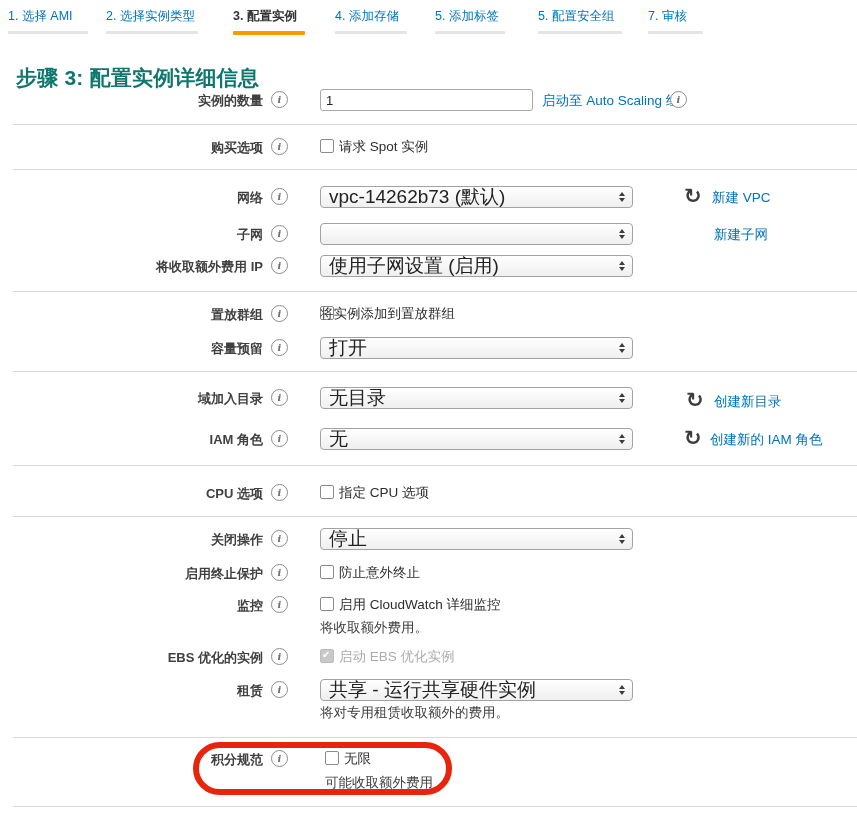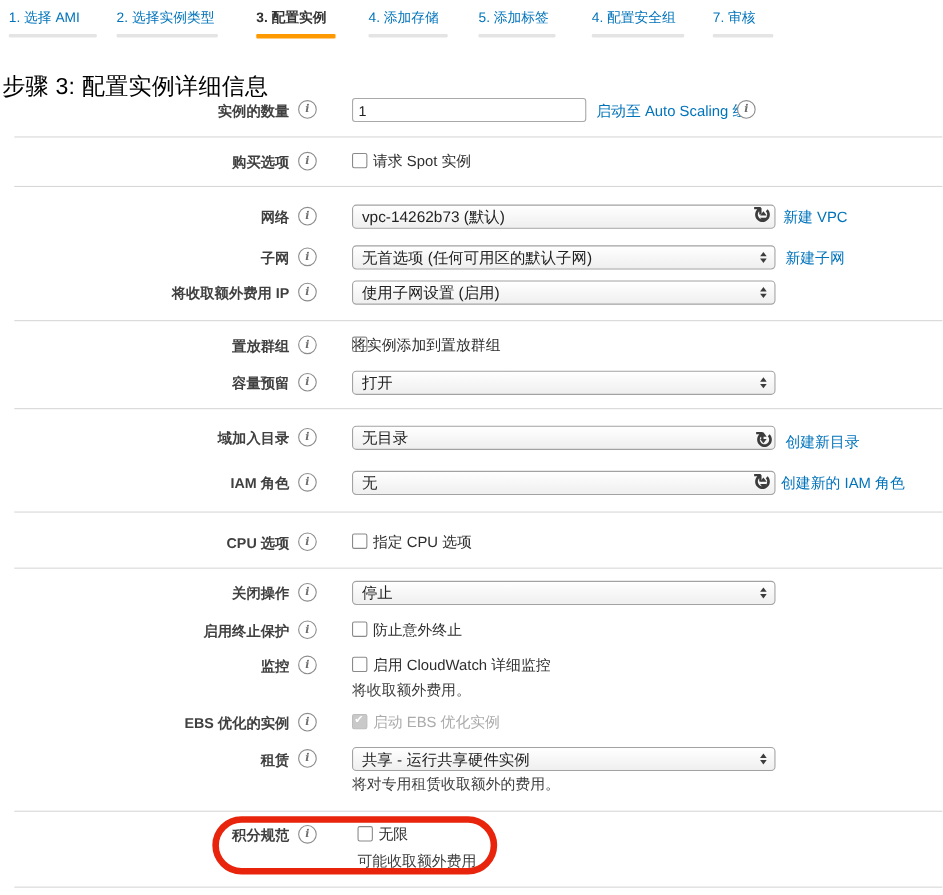--- a/index.html
+++ b/index.html
@@ -6,31 +6,31 @@
   body{width:857px;height:814px;position:relative;font-family:"Liberation Sans","DejaVu Sans",sans-serif;overflow:hidden;}
 
   
   .tab{position:absolute;top:8px;height:28px;cursor:pointer;}
   .tab-label{font-size:12.5px;color:#0073bb;white-space:nowrap;display:block;}
   .tab-bar{position:absolute;left:0;right:0;top:23px;height:3px;background:#e4e4e4;border-radius:1px;}
   .tab.active .tab-label{color:#333;font-weight:bold;}
   .tab.active .tab-bar{background:#ff9900;height:4px;}
 
   
-  .page-title{position:absolute;left:2px;top:50px;font-size:21px;color:#000000;font-weight:400;letter-spacing:.2px;}
+  .page-title{position:absolute;left:16px;top:50px;font-size:21px;color:#0f766e;font-weight:700;letter-spacing:.2px;}
 
   
   .flabel{position:absolute;left:0;width:263px;text-align:right;font-size:13px;font-weight:bold;color:#404040;line-height:16px;white-space:nowrap;}
   .info{position:absolute;width:15px;height:15px;border:1px solid #8c8c8c;border-radius:50%;box-sizing:content-box;cursor:pointer;background:#fff;}
   .info::after{content:"i";display:block;text-align:center;font:italic bold 10px/15px "DejaVu Serif",serif;color:#6e6e6e;}
   .divider{position:absolute;left:13px;right:0;height:1px;background:#d8d8d8;}
 
   .text-input{position:absolute;left:320px;width:201px;height:18px;border:1px solid #a9a9a9;border-radius:3px;font-size:13px;padding:1px 5px;color:#222;font-family:inherit;}
 
-  .select{position:absolute;left:320px;width:385px;height:22px;box-sizing:border-box;border:1px solid #a2a2a2;border-radius:4px;background:linear-gradient(#fff,#efefef);font-size:14px;line-height:20px;color:#222;padding-left:8px;cursor:pointer;white-space:nowrap;overflow:hidden;}
+  .select{position:absolute;left:320px;width:313px;height:22px;box-sizing:border-box;border:1px solid #a2a2a2;border-radius:4px;background:linear-gradient(#fff,#efefef);font-size:19px;line-height:20px;color:#222;padding-left:8px;cursor:pointer;white-space:nowrap;overflow:hidden;}
   .sel-arrows{position:absolute;right:7px;top:50%;transform:translateY(-50%);}
   .sel-arrows .up,.sel-arrows .dn{display:block;width:0;height:0;border-left:3.5px solid transparent;border-right:3.5px solid transparent;}
   .sel-arrows .up{border-bottom:4.5px solid #3c3c3c;margin-bottom:2px;}
   .sel-arrows .dn{border-top:4.5px solid #3c3c3c;}
 
   .cb{position:absolute;width:12px;height:12px;border:1px solid #8a8a8a;border-radius:2px;background:#fff;cursor:pointer;}
   .cb.checked-disabled{background:#c9c9c9;border-color:#bdbdbd;cursor:default;}
   .cb.checked-disabled::after{content:"\2714";position:absolute;left:1px;top:-1px;font-size:10px;color:#fff;}
   .cb-label{position:absolute;font-size:13.5px;color:#2e2e2e;line-height:16px;white-space:nowrap;cursor:pointer;}
   .cb-label.gray{color:#ababab;cursor:default;text-align:right;}
@@ -60,21 +60,21 @@
 </div>
 <div class="tab" style="left:335px;width:72px">
   <span class="tab-label">4. 添加存储</span>
   <span class="tab-bar"></span>
 </div>
 <div class="tab" style="left:435px;width:70px">
   <span class="tab-label">5. 添加标签</span>
   <span class="tab-bar"></span>
 </div>
 <div class="tab" style="left:538px;width:84px">
-  <span class="tab-label">4. 配置安全组</span>
+  <span class="tab-label">5. 配置安全组</span>
   <span class="tab-bar"></span>
 </div>
 <div class="tab" style="left:648px;width:55px">
   <span class="tab-label">7. 审核</span>
   <span class="tab-bar"></span>
 </div>
 
 <h1 class="page-title">步骤 3: 配置实例详细信息</h1>
 
 <span class="flabel" style="top:93px">实例的数量</span>
@@ -100,21 +100,20 @@
       <i class="up"></i>
       <i class="dn"></i>
     </span>
 </div>
 <span class="refresh" style="left:684px;top:187px">↻</span>
 <a class="link" style="left:712px;top:190px">新建 VPC</a>
 
 <span class="flabel" style="top:227px">子网</span>
 <span class="info" style="left:271px;top:225px"></span>
 <div class="select" style="top:223px">
-  <span>无首选项 (任何可用区的默认子网)</span>
   <span class="sel-arrows">
       <i class="up"></i>
       <i class="dn"></i>
     </span>
 </div>
 <a class="link" style="left:714px;top:227px">新建子网</a>
 
 <span class="flabel" style="top:259px">将收取额外费用 IP</span>
 <span class="info" style="left:271px;top:257px"></span>
 <div class="select" style="top:255px">

